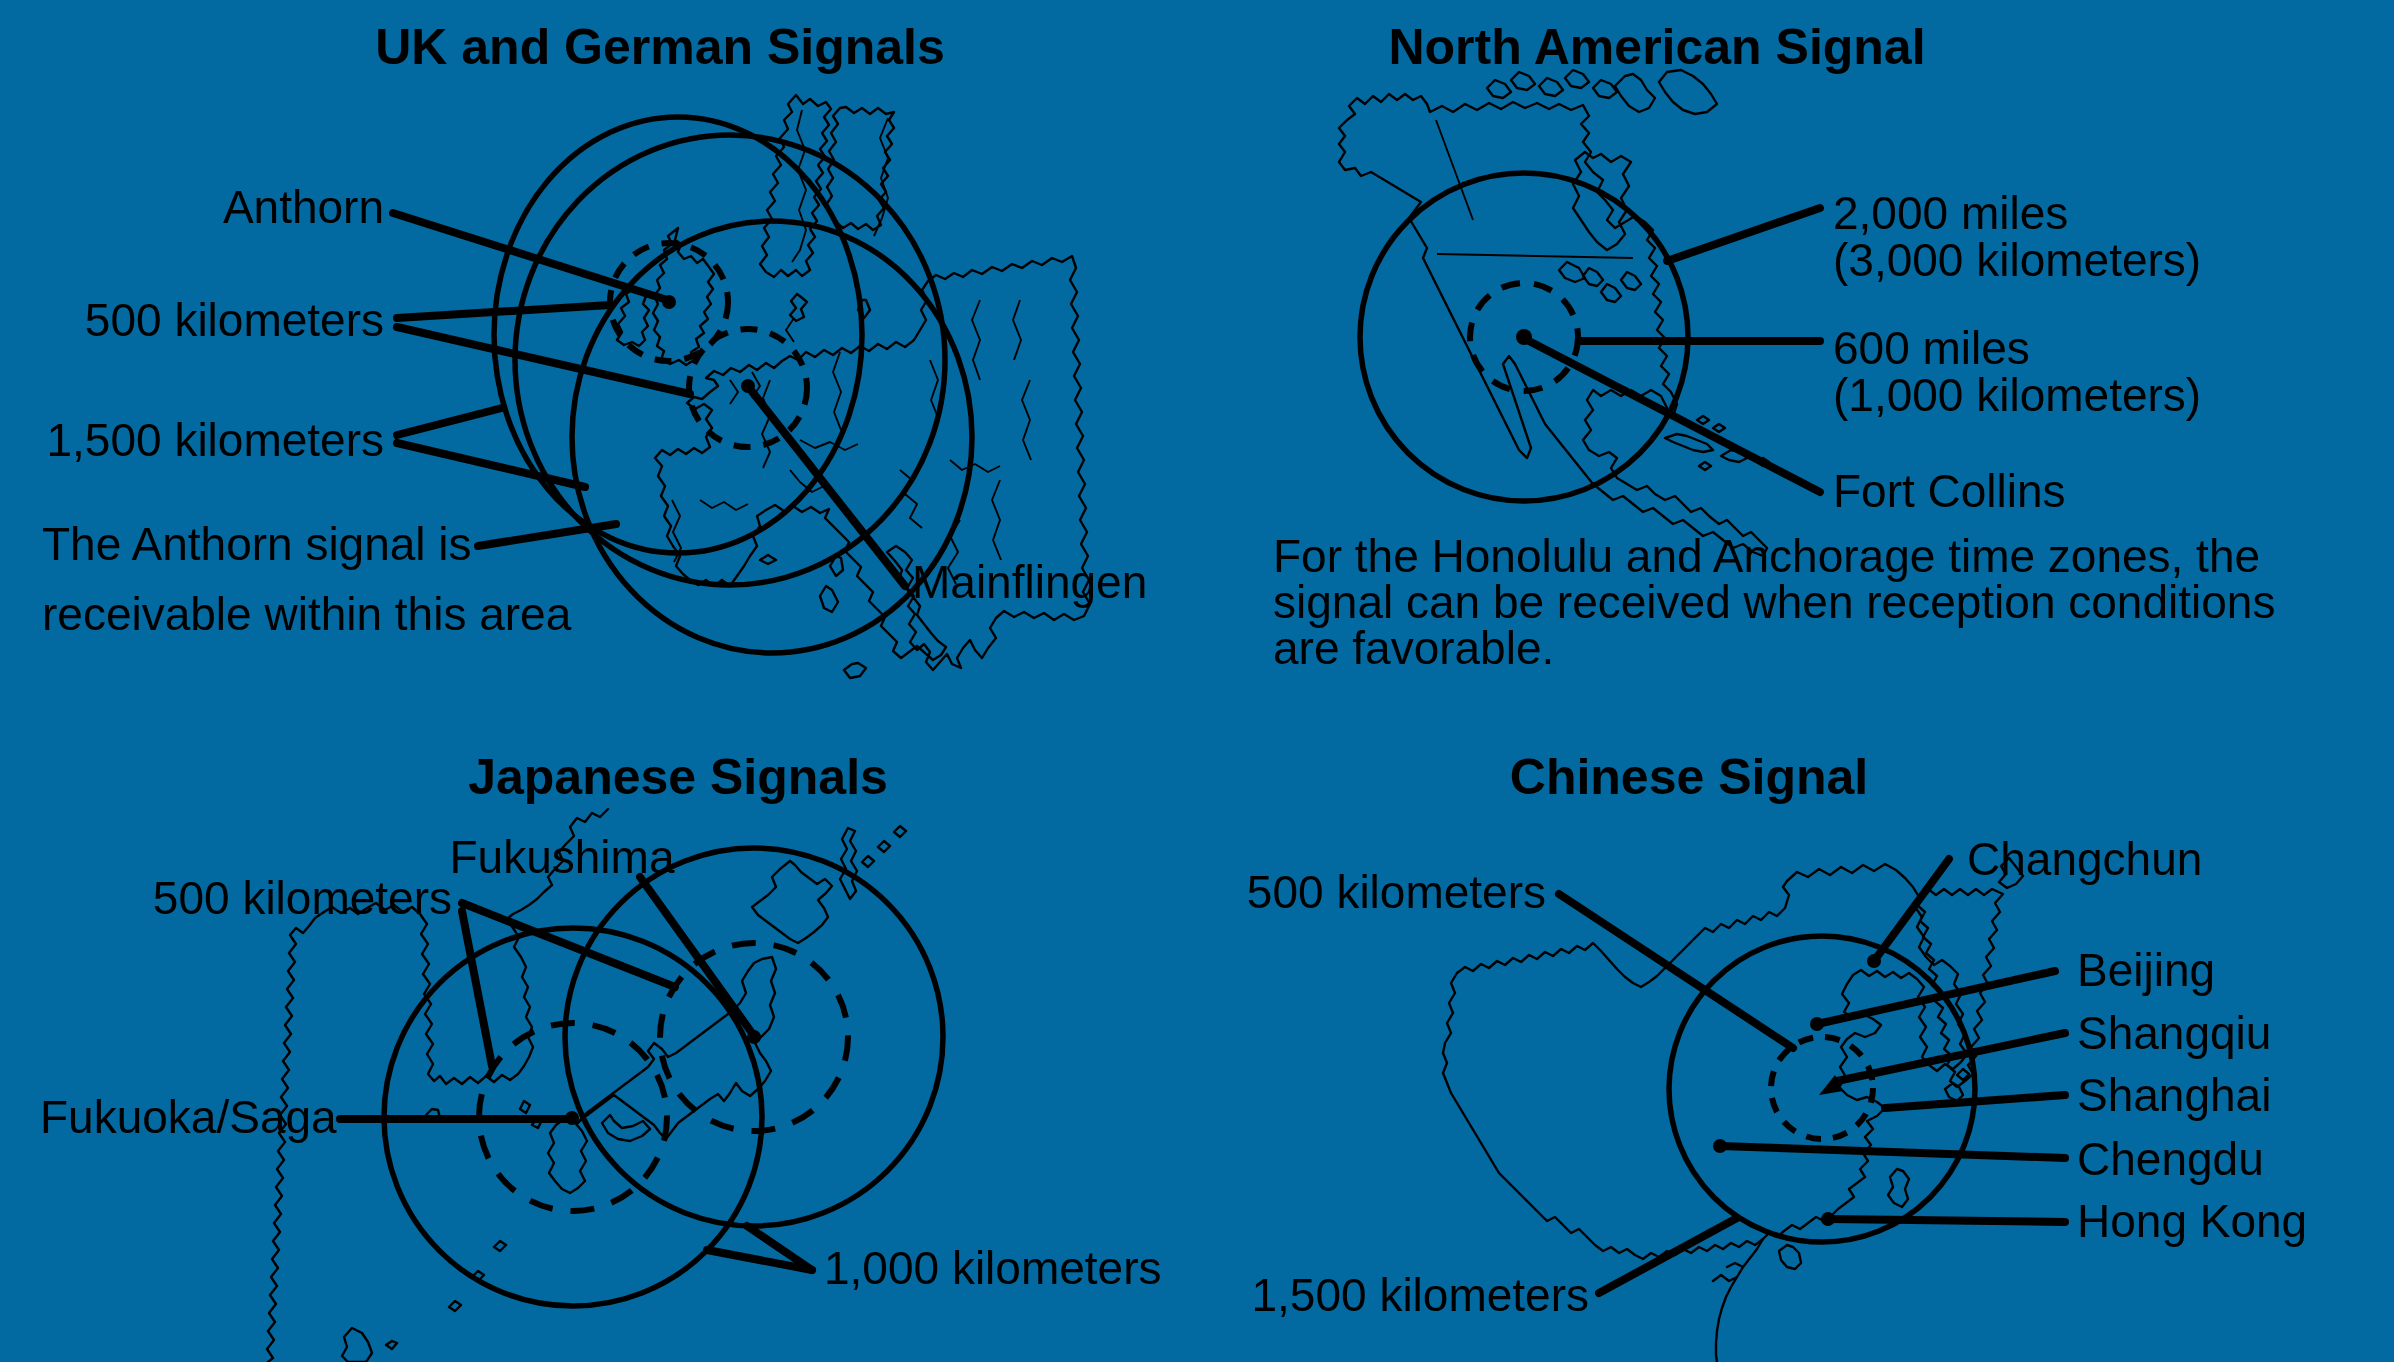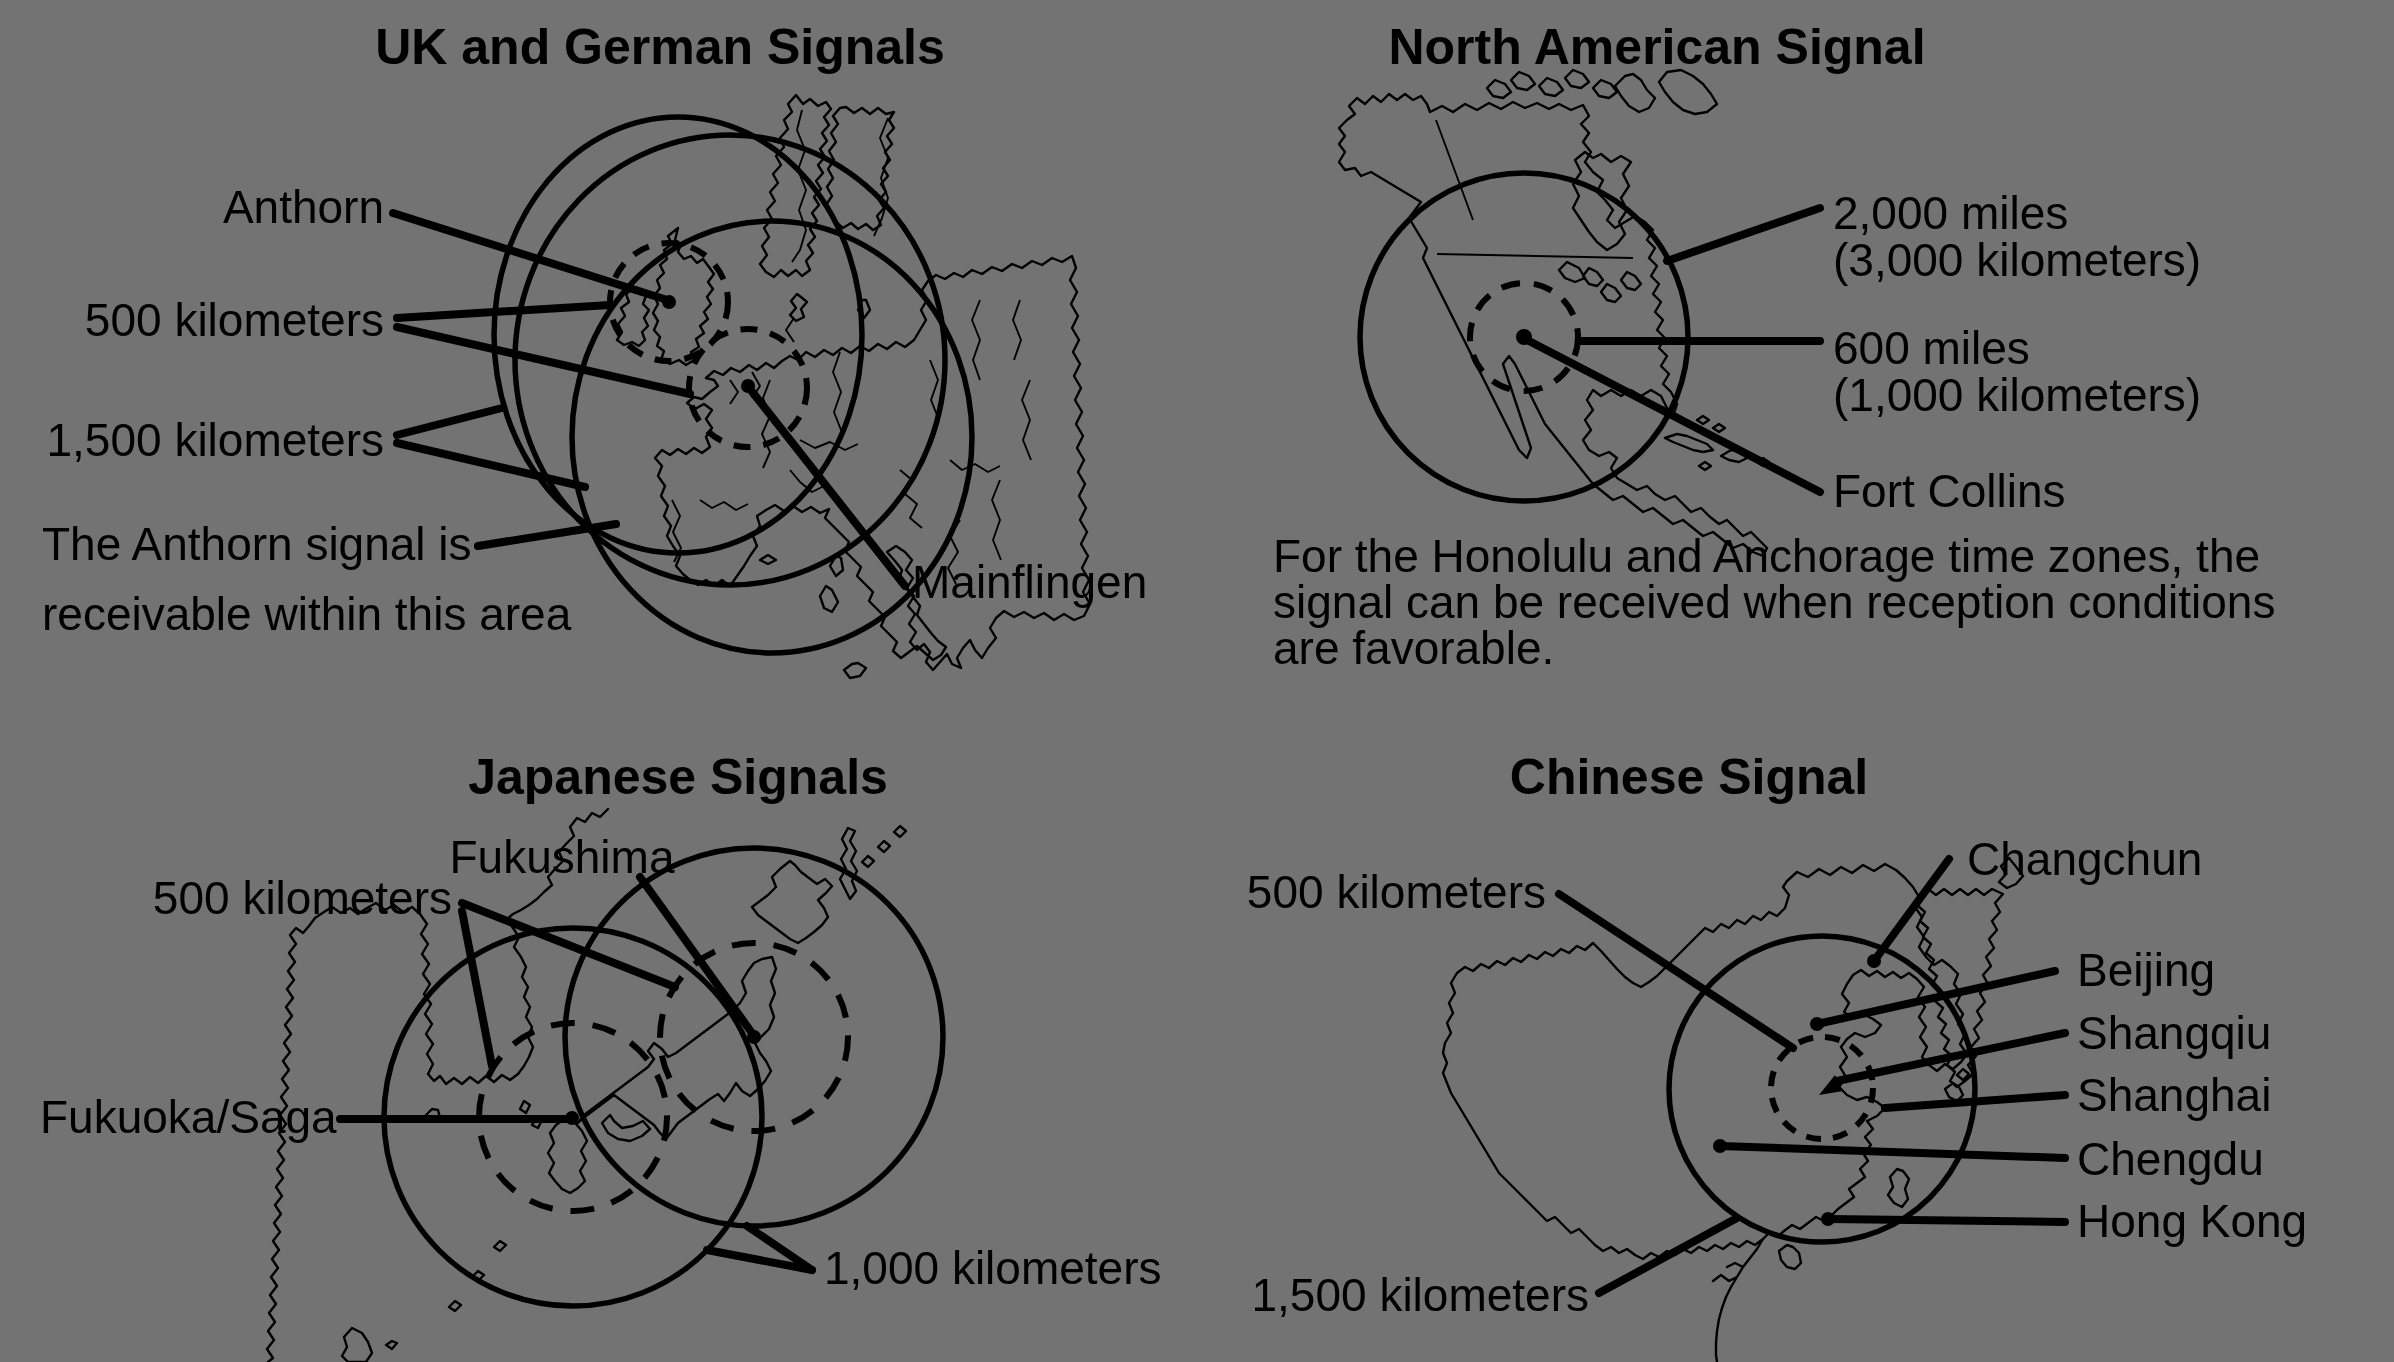--- a/index.html
+++ b/index.html
@@ -1,17 +1,17 @@
 <!DOCTYPE html>
 <html><head>
 <meta charset="utf-8">
 <style>
   html,body{margin:0;padding:0;background:#fff;}
   body{width:2394px;height:1362px;overflow:hidden;}
-  .figure{display:grid;grid-template-columns:1197px 1197px;grid-template-rows:681px 681px;width:2394px;height:1362px;background:#737373;}
+  .figure{display:grid;grid-template-columns:1197px 1197px;grid-template-rows:681px 681px;width:2394px;height:1362px;background:#0369a1;}
   svg{display:block;}
   text{font-family:"Liberation Sans", sans-serif;font-size:46px;fill:#000;}
   .title{font-size:50px;font-weight:bold;}
   .coast{fill:none;stroke:#000;stroke-width:2.4;stroke-linejoin:round;stroke-linecap:round;}
   .border{fill:none;stroke:#000;stroke-width:1.9;stroke-linejoin:round;}
   .ring{fill:none;stroke:#000;stroke-width:5.5;}
   .ringd{fill:none;stroke:#000;stroke-width:6;}
   .leader{stroke:#000;stroke-width:8;stroke-linecap:round;fill:none;}
   .dot{fill:#000;}
 </style>

